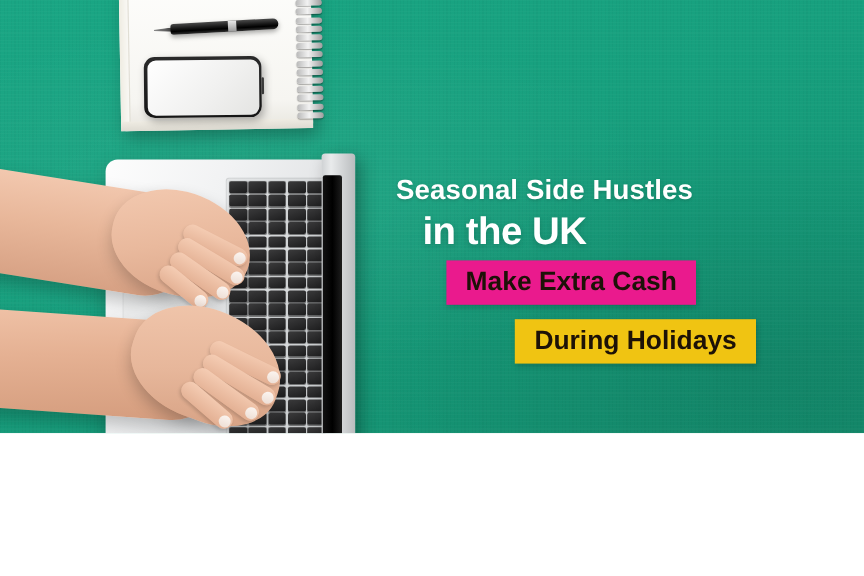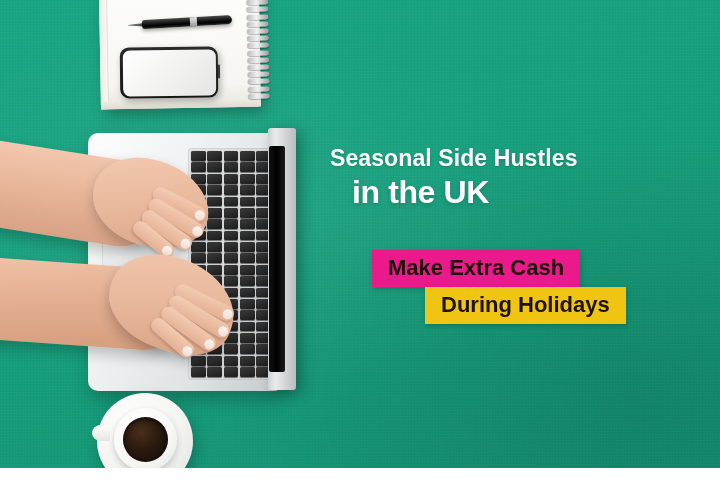--- a/index.html
+++ b/index.html
@@ -3,21 +3,21 @@
 <meta charset="utf-8">
 <style>
   html, body {
     margin: 0;
     padding: 0;
     background: #ffffff;
   }
   #banner {
     position: relative;
     width: 720px;
-    height: 468px;
+    height: 361px;
     overflow: hidden;
     font-family: "Liberation Sans", sans-serif;
     background: #17a07e;
   }
 
   
   .desk {
     position: absolute;
     inset: 0;
     background:
@@ -284,33 +284,33 @@
     line-height: 1.04;
     margin-top: 4px;
     margin-left: 22px;
     white-space: nowrap;
     text-shadow: 0 2px 5px rgba(0,0,0,.18);
   }
   .hl-row {
     display: flex;
   }
   .hl-row.row-pink { margin-top: 8px; margin-left: 42px; }
-  .hl-row.row-yellow { margin-top: 0px; margin-left: 95px; }
+  .hl-row.row-yellow { margin-top: 12px; margin-left: 95px; justify-content: flex-end; }
 
   .hl {
     display: inline-block;
     font-size: 22px;
     font-weight: 600;
     color: #1d1207;
     line-height: 1;
     padding: 7px 16px 8px 16px;
     white-space: nowrap;
     box-shadow: 1px 2px 5px rgba(0,0,0,.20);
   }
-  .hl-pink { background: #ea1a8d; margin-top: 33px; }
+  .hl-pink { background: #ea1a8d; }
   .hl-yellow { background: #f0c412; }
 </style>
 </head>
 <body>
 
 <div id="banner">
 
   <div class="desk"></div>
   <div class="desk-texture"></div>
 

